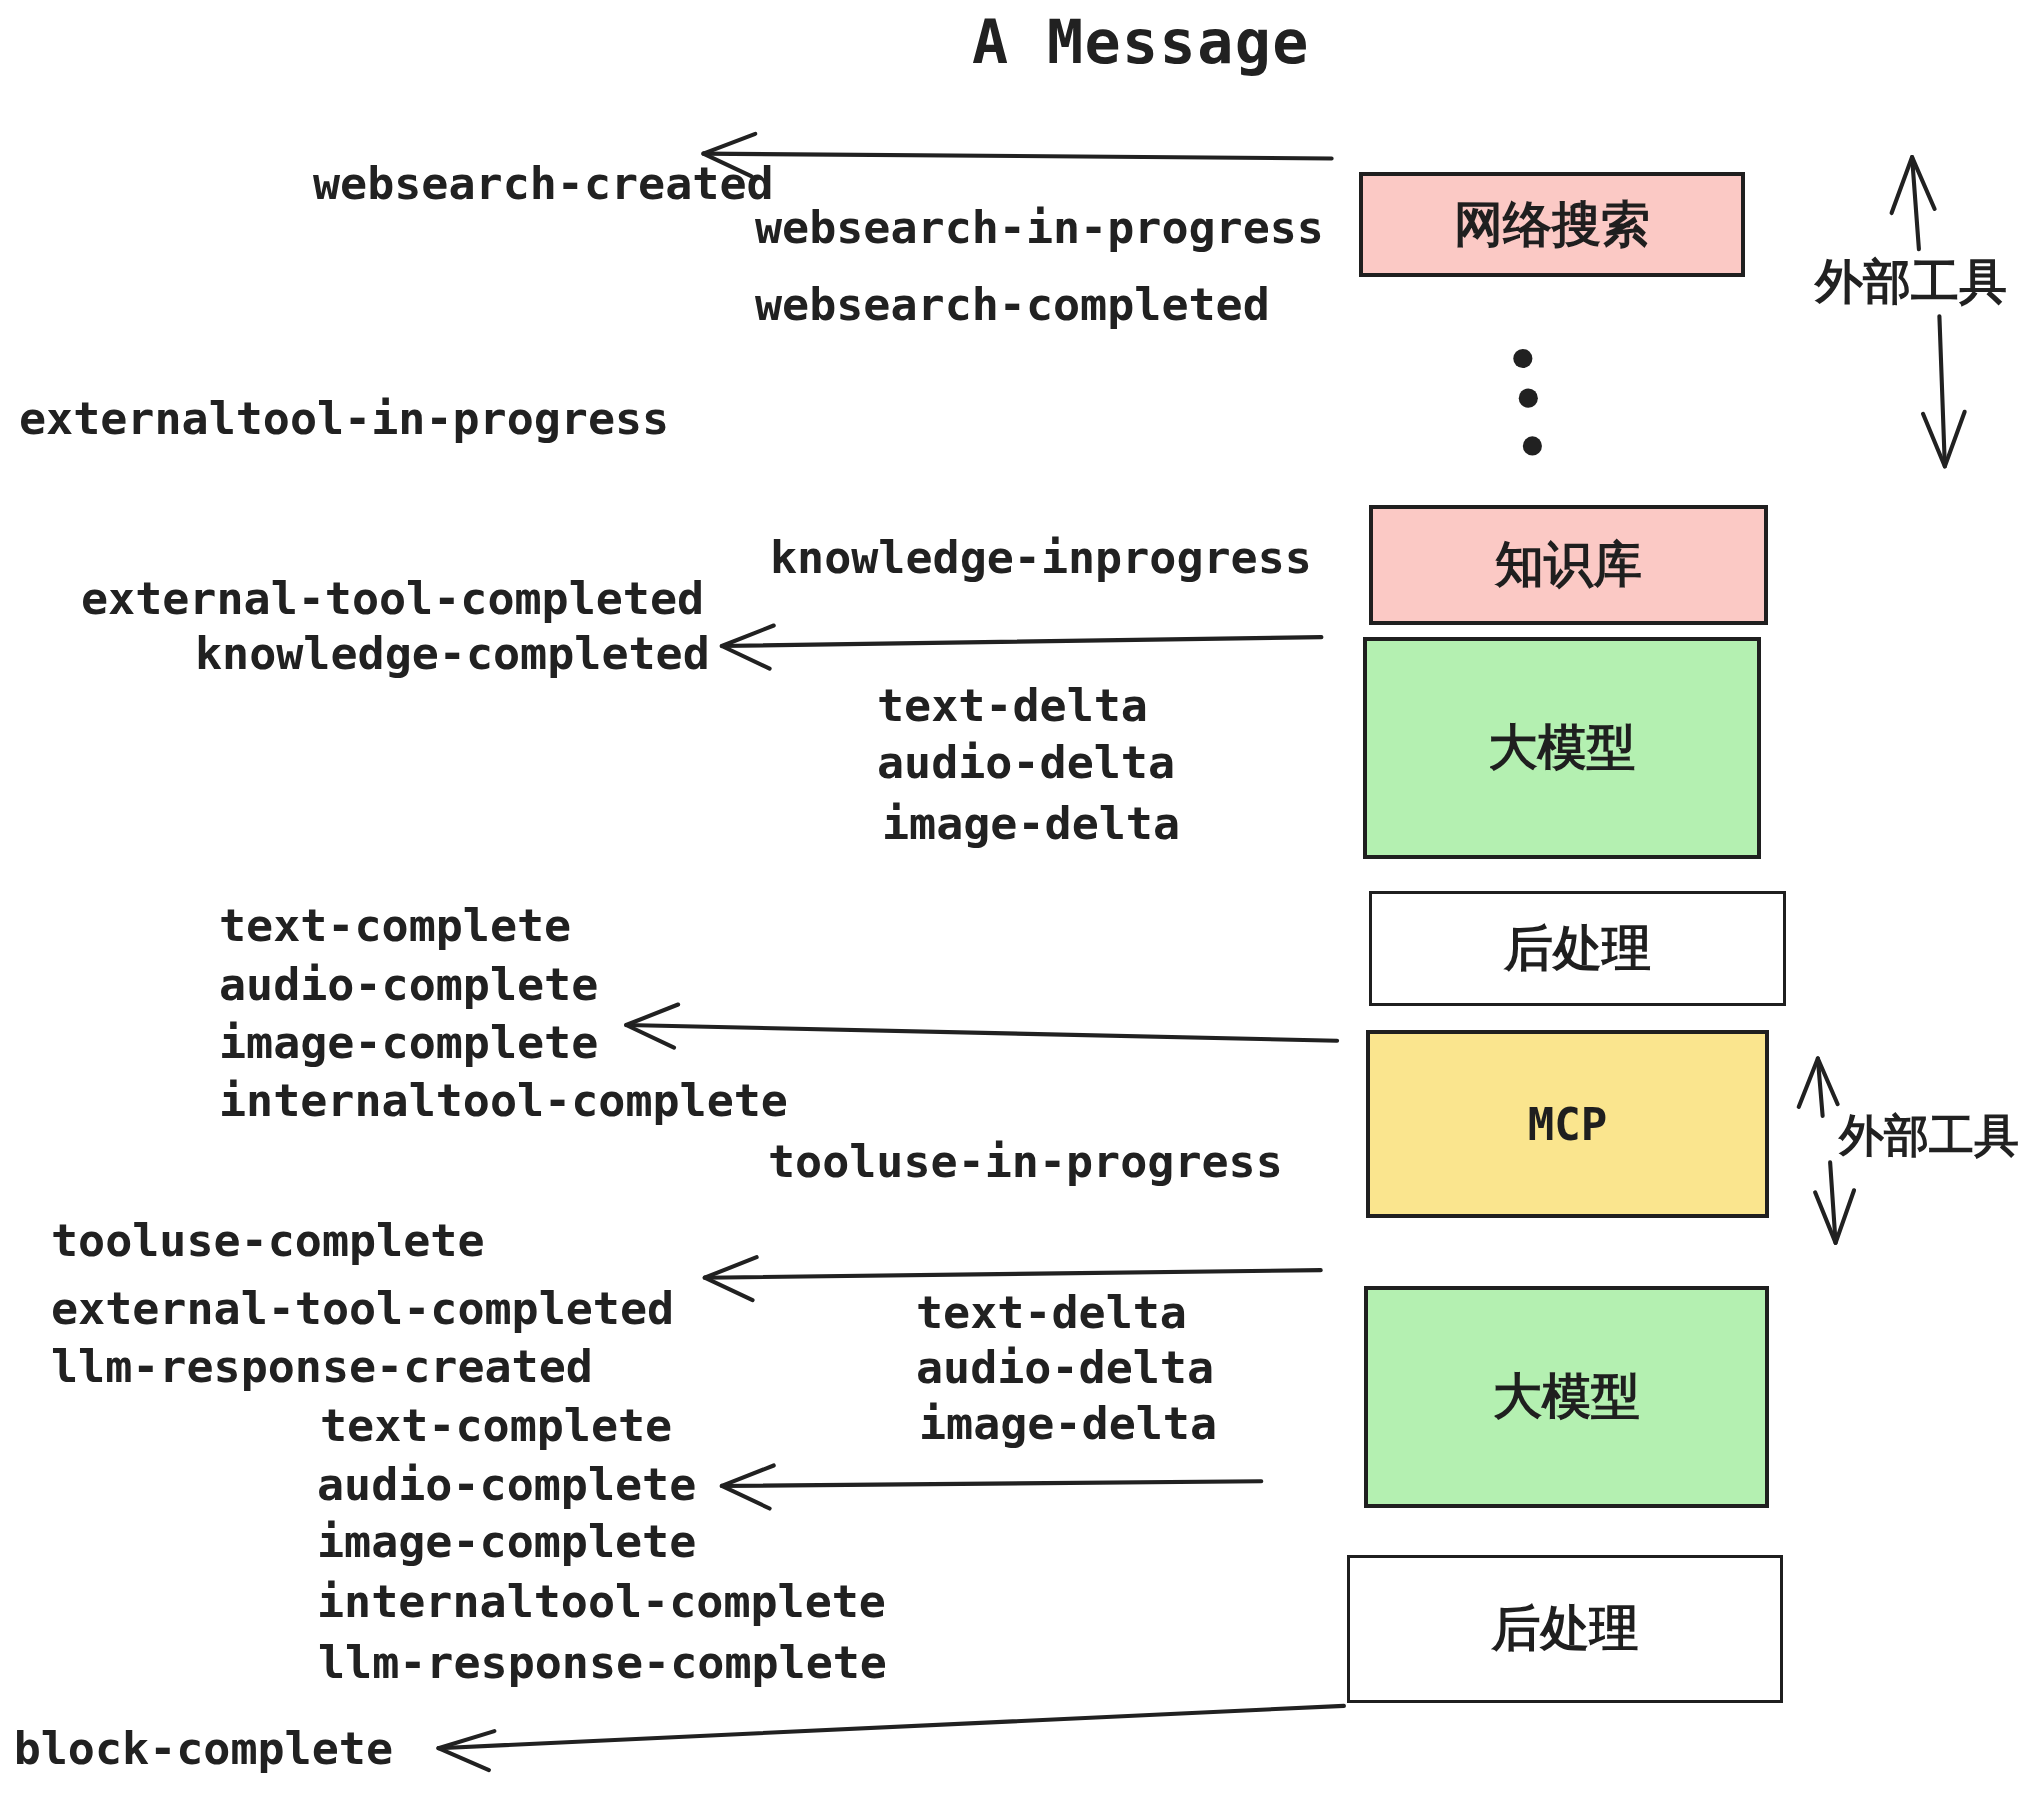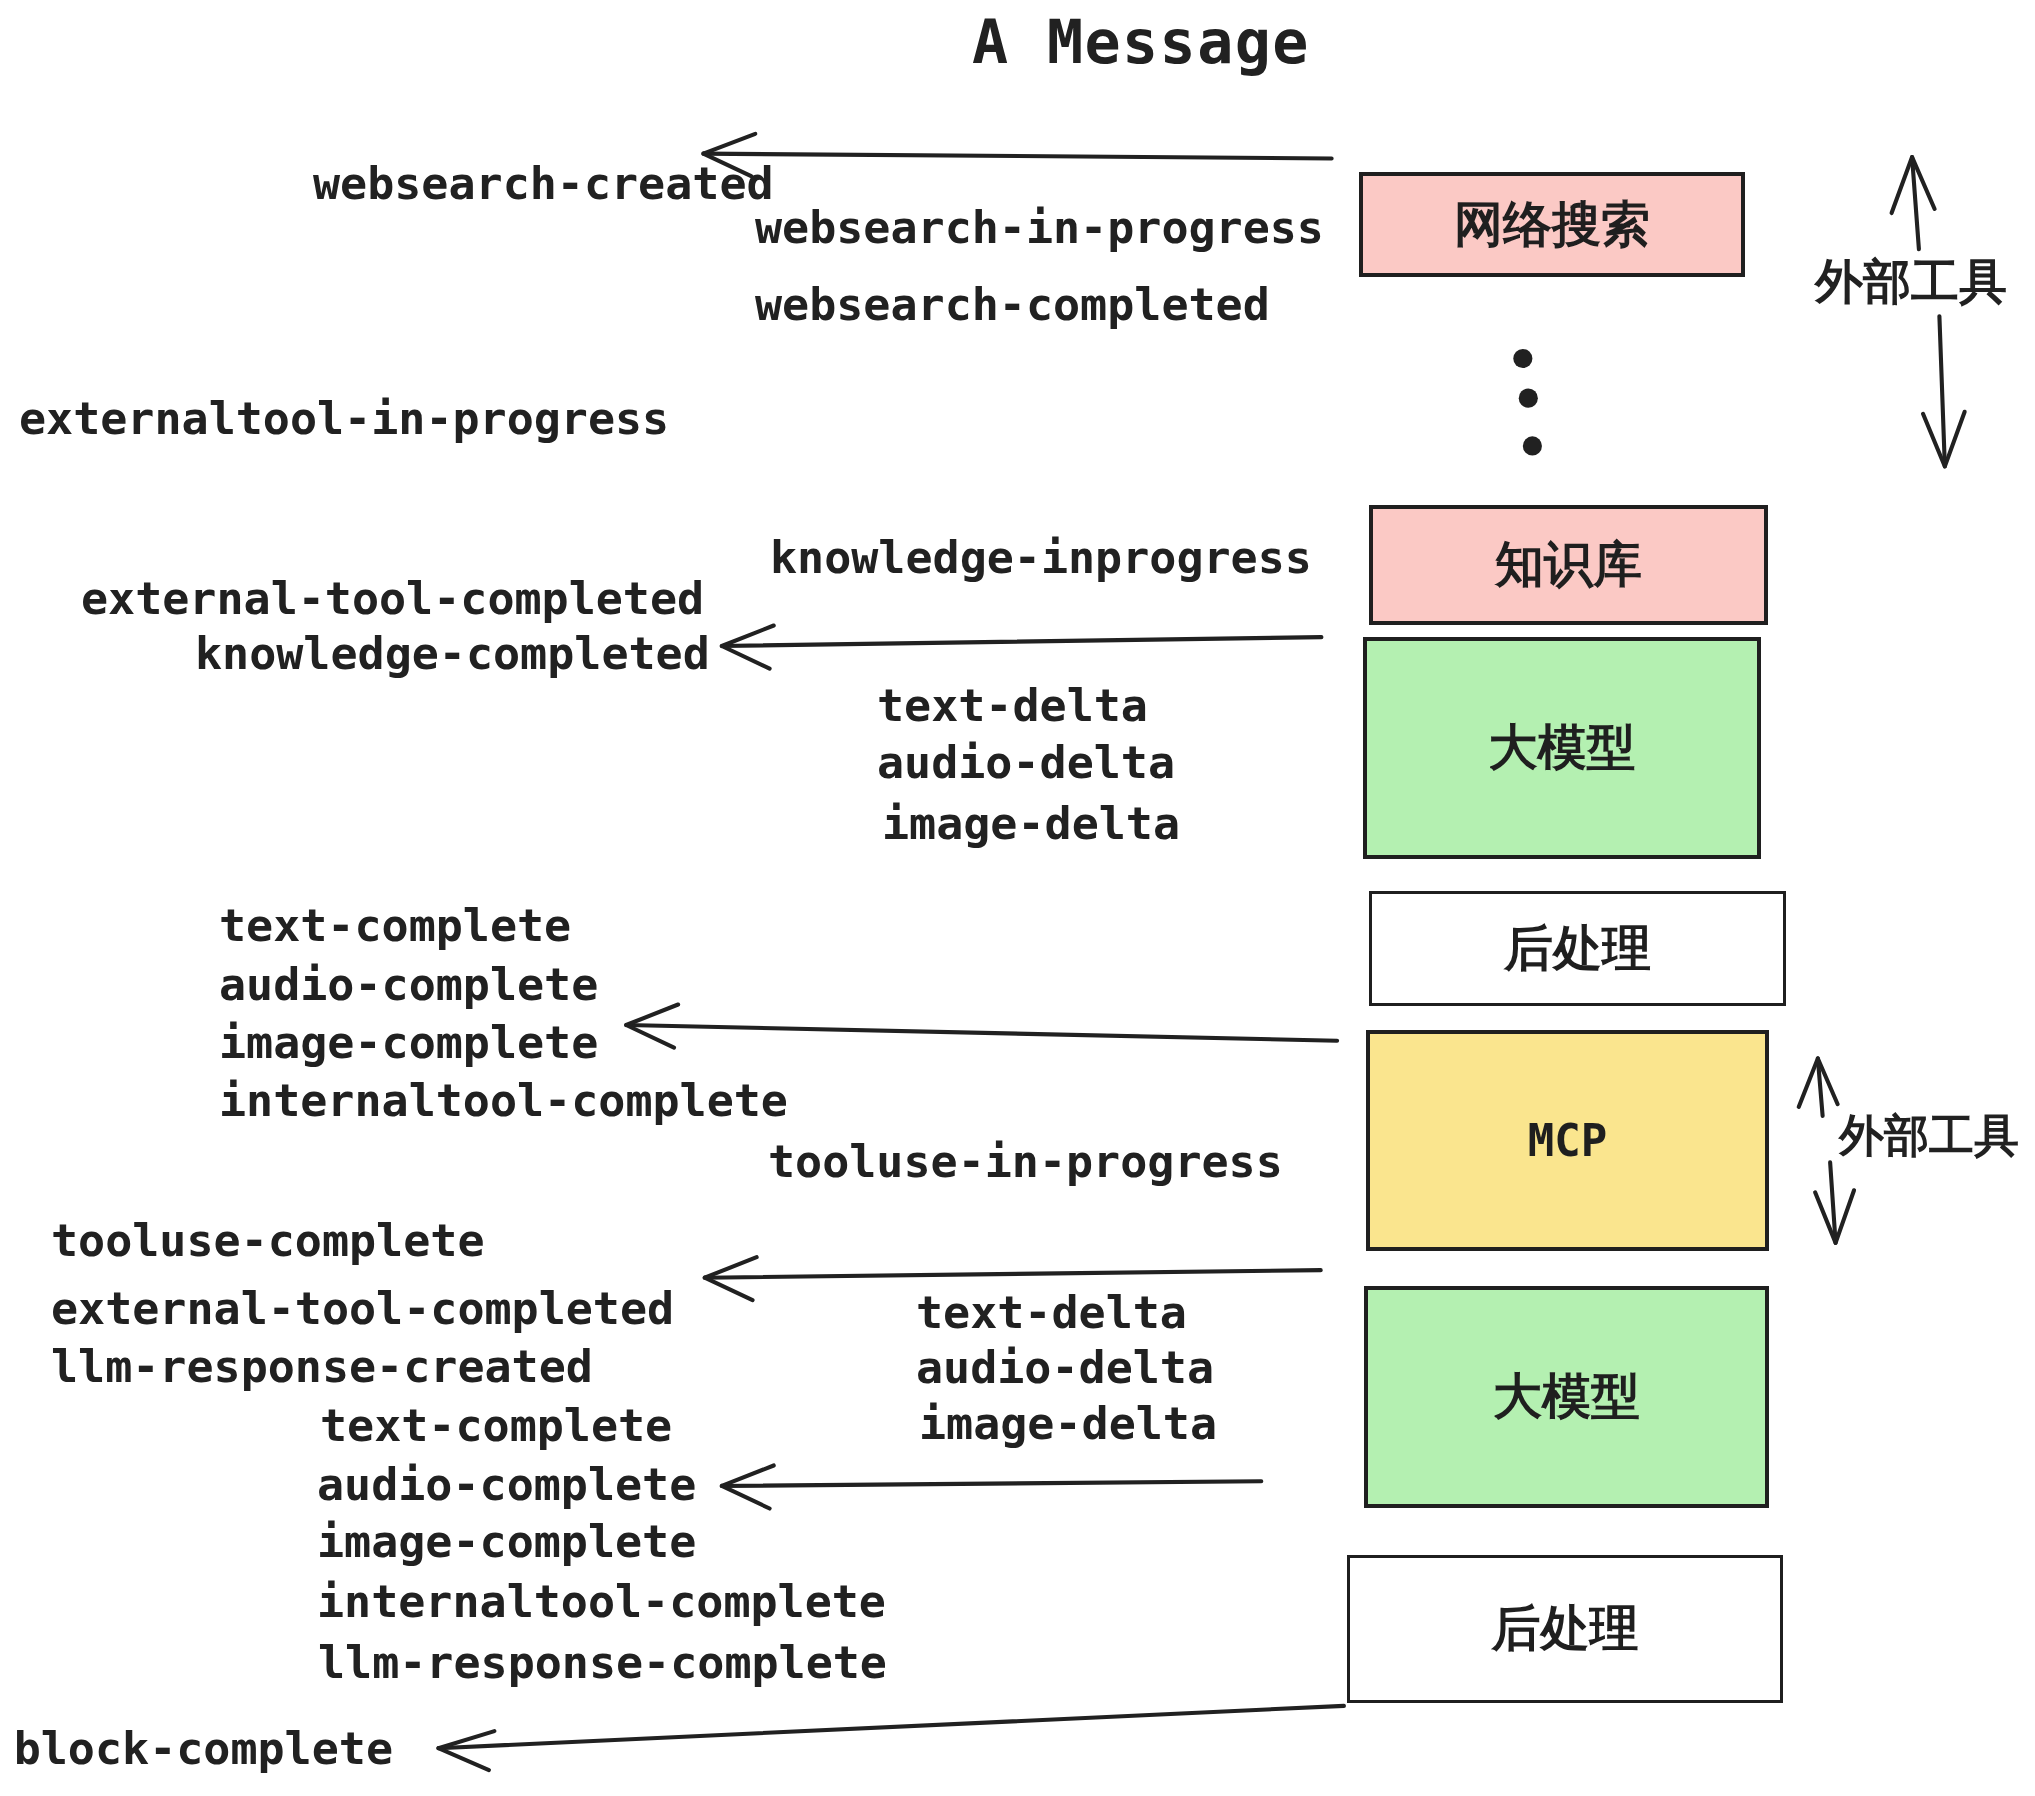--- a/index.html
+++ b/index.html
@@ -36,21 +36,21 @@
   </div>
 
   <div class="box" style="left: 1363px; top: 637px; width: 398px; height: 222px; background: rgb(180, 240, 177);">
     <span class="box-label">大模型</span>
   </div>
 
   <div class="box thin" style="left: 1369px; top: 891px; width: 417px; height: 115px; background: rgb(255, 255, 255);">
     <span class="box-label">后处理</span>
   </div>
 
-  <div class="box" style="left: 1366px; top: 1030px; width: 403px; height: 221px; background: rgb(250, 229, 142);">
+  <div class="box" style="left: 1366px; top: 1030px; width: 403px; height: 188px; background: rgb(250, 229, 142);">
     <span class="box-label latin">MCP</span>
   </div>
 
   <div class="box" style="left: 1364px; top: 1286px; width: 405px; height: 222px; background: rgb(180, 240, 177);">
     <span class="box-label">大模型</span>
   </div>
 
   <div class="box thin" style="left: 1347px; top: 1555px; width: 436px; height: 148px; background: rgb(255, 255, 255);">
     <span class="box-label">后处理</span>
   </div>

